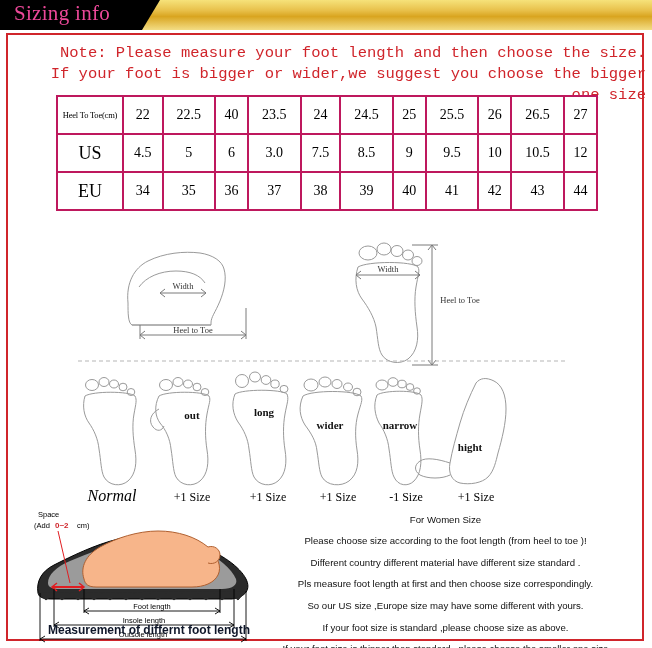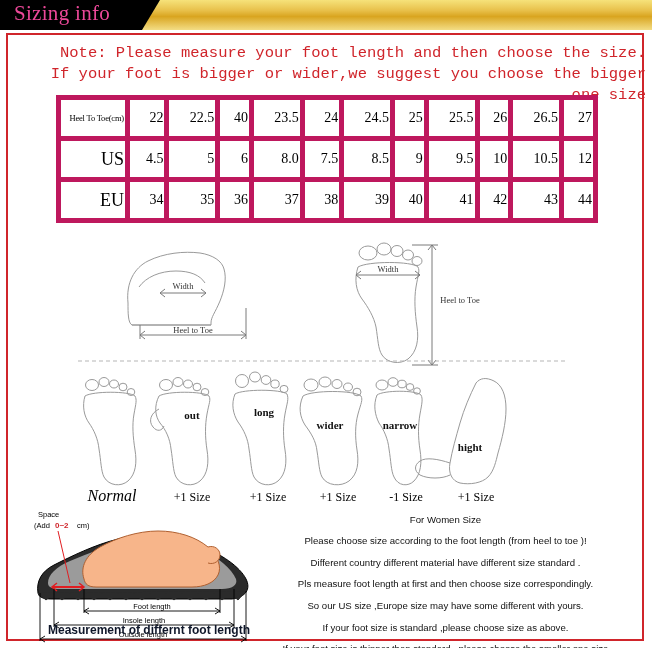--- a/index.html
+++ b/index.html
@@ -73,22 +73,22 @@
   
   .size-table {
     position: absolute;
     top: 60px;
     left: 48px;
     border-collapse: collapse;
     width: 542px;
     background: #ffffff;
   }
   .size-table td {
-    border: 5px solid #be185d;
-    text-align: right;
+    border: 2px solid #be185d;
+    text-align: center;
     font-size: 14px;
     height: 34px;
     font-family: "Liberation Serif", serif;
     color: #000;
   }
   .size-table td.rowhead {
     width: 62px;
     font-size: 18px;
   }
   .size-table td.rowhead.small {
@@ -181,21 +181,21 @@
         <td>25.5</td>
         <td>26</td>
         <td>26.5</td>
         <td>27</td>
       </tr>
       <tr>
         <td class="rowhead">US</td>
         <td>4.5</td>
         <td>5</td>
         <td>6</td>
-        <td>8.0</td>
+        <td>3.0</td>
         <td>7.5</td>
         <td>8.5</td>
         <td>9</td>
         <td>9.5</td>
         <td>10</td>
         <td>10.5</td>
         <td>12</td>
       </tr>
       <tr>
         <td class="rowhead">EU</td>

